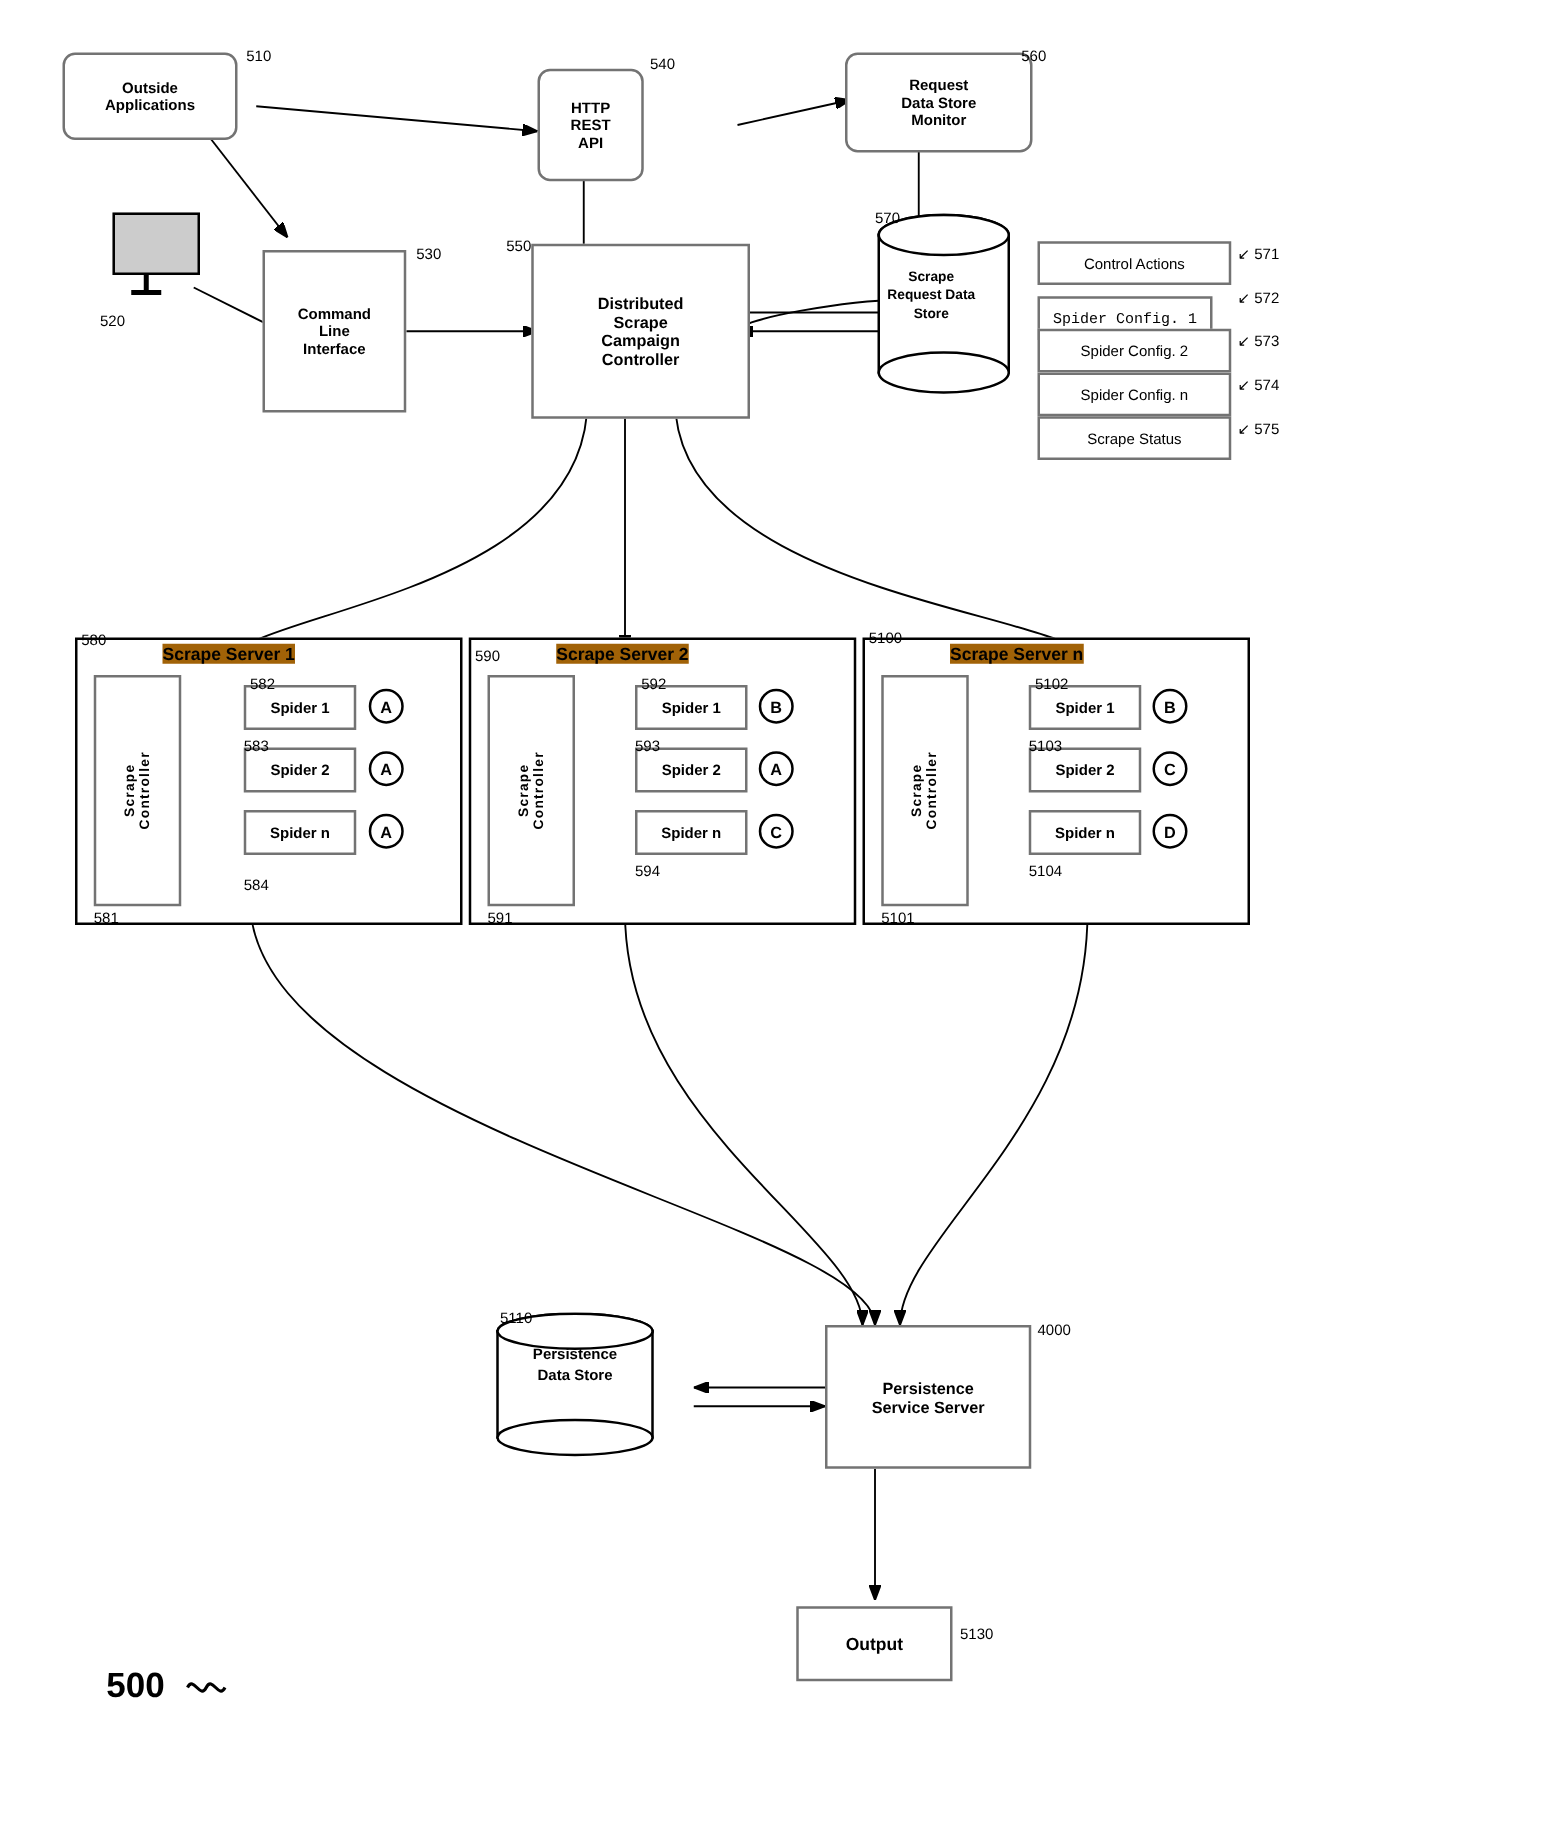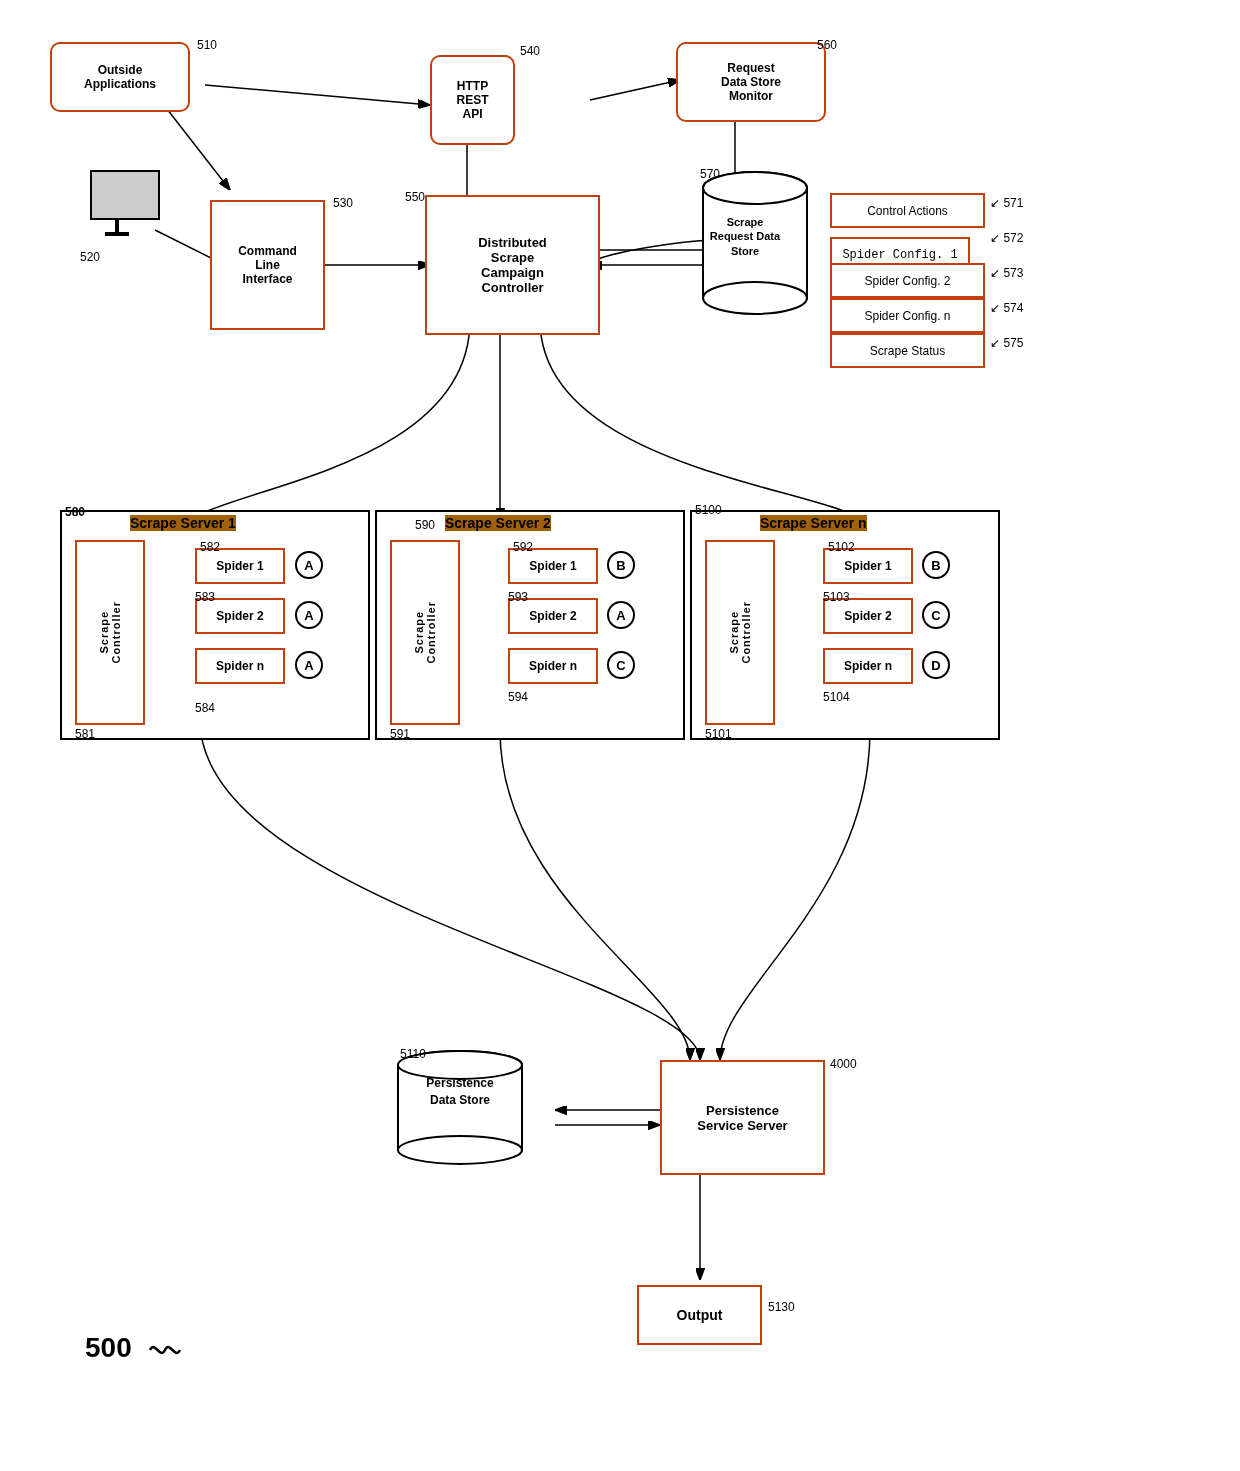--- a/index.html
+++ b/index.html
@@ -6,21 +6,21 @@
     body {
       background: #fff;
       font-family: Arial, sans-serif;
       width: 1240px;
       height: 1471px;
       position: relative;
       overflow: hidden;
     }
     .box {
       position: absolute;
-      border: 2px solid #c2410c;
+      border: 2px solid #737373;
       background: #fff;
       display: flex;
       align-items: center;
       justify-content: center;
       text-align: center;
       font-size: 13px;
       font-weight: bold;
     }
     .box.rounded {
       border-radius: 10px;
@@ -210,21 +210,21 @@
 <span class="number" style="left:990px; top:301px;">↙ 574</span>
 
 <div class="box thin" style="left:830px; top:333px; width:155px; height:35px;">
   <span>Scrape Status</span>
 </div>
 <span class="number" style="left:990px; top:336px;">↙ 575</span>
 
 <div style="position:absolute; left:60px; top:510px; width:310px; height:230px; border:2px solid #000; background:#fff;">
 </div>
 <span class="label bold" style="left:130px; top:515px;">Scrape Server 1</span>
-<span class="number" style="left:65px; top:505px;font-weight:bold;">580</span>
+<span class="number" style="left:65px; top:505px;">580</span>
 
 <div class="box" style="left:75px; top:540px; width:70px; height:185px; font-size:11px; writing-mode:horizontal-tb;">
   <span style="writing-mode:vertical-rl; transform:rotate(180deg); letter-spacing:1px;">Scrape<br>Controller</span>
 </div>
 <span class="number" style="left:75px; top:727px;">581</span>
 
 <div class="box" style="left:195px; top:548px; width:90px; height:36px; font-size:12px;">
   <span>Spider 1</span>
 </div>
 <span class="number" style="left:200px; top:540px;">582</span>
@@ -245,21 +245,21 @@
 <div class="circle-badge" style="left:295px; top:601px;">
     <span>A</span>
   </div>
 <div class="circle-badge" style="left:295px; top:651px;">
     <span>A</span>
   </div>
 
 <div style="position:absolute; left:375px; top:510px; width:310px; height:230px; border:2px solid #000; background:#fff;">
 </div>
 <span class="label bold" style="left:445px; top:515px;">Scrape Server 2</span>
-<span class="number" style="left:380px; top:518px;margin-left:35px;">590</span>
+<span class="number" style="left:380px; top:518px;">590</span>
 
 <div class="box" style="left:390px; top:540px; width:70px; height:185px; font-size:11px;">
   <span style="writing-mode:vertical-rl; transform:rotate(180deg); letter-spacing:1px;">Scrape<br>Controller</span>
 </div>
 <span class="number" style="left:390px; top:727px;">591</span>
 
 <div class="box" style="left:508px; top:548px; width:90px; height:36px; font-size:12px;">
   <span>Spider 1</span>
 </div>
 <span class="number" style="left:513px; top:540px;">592</span>

